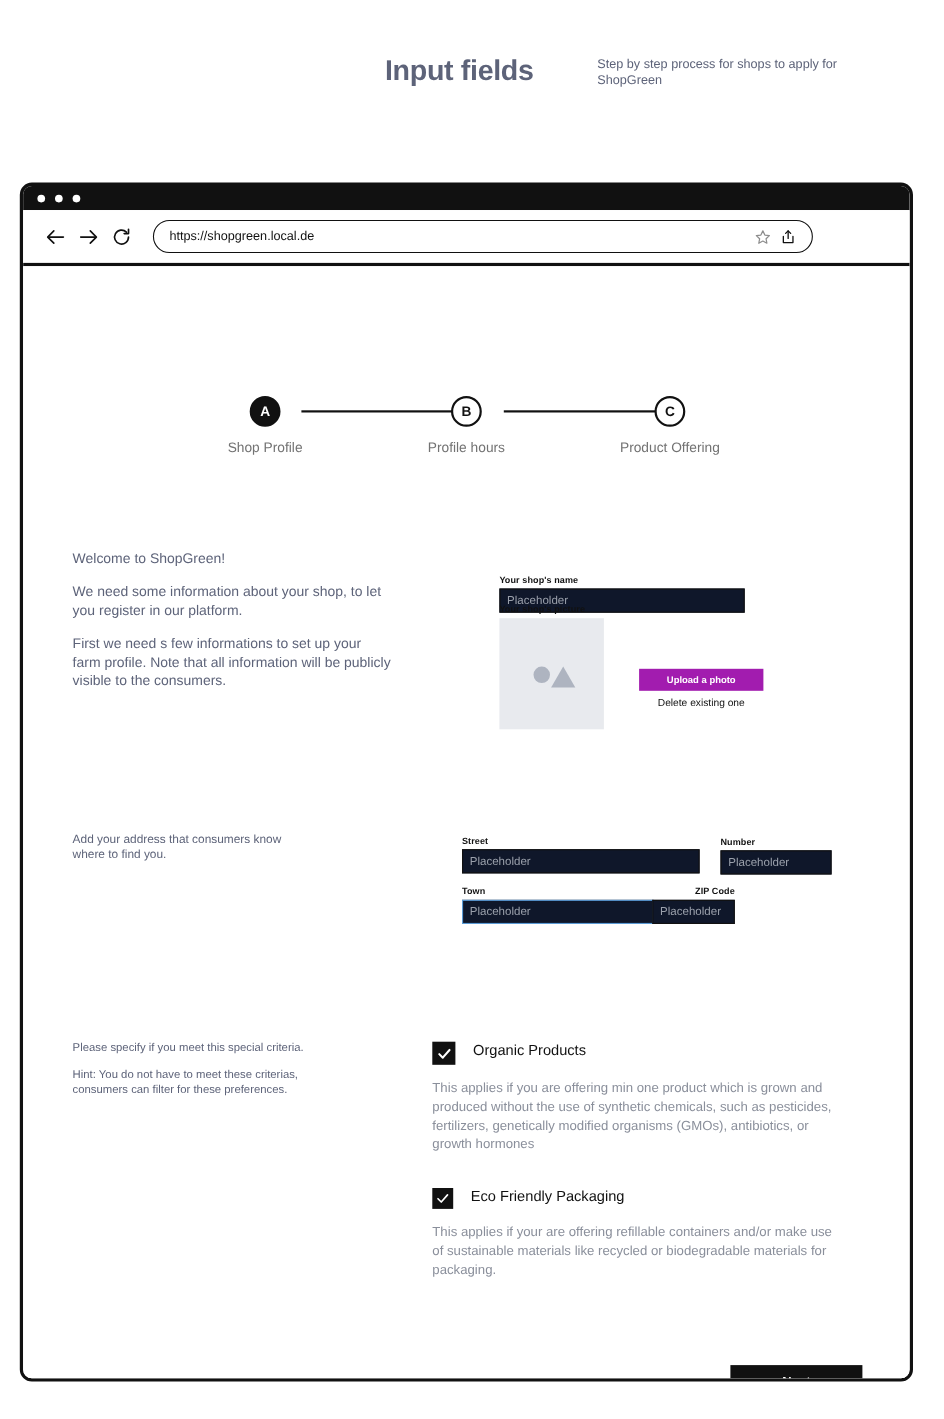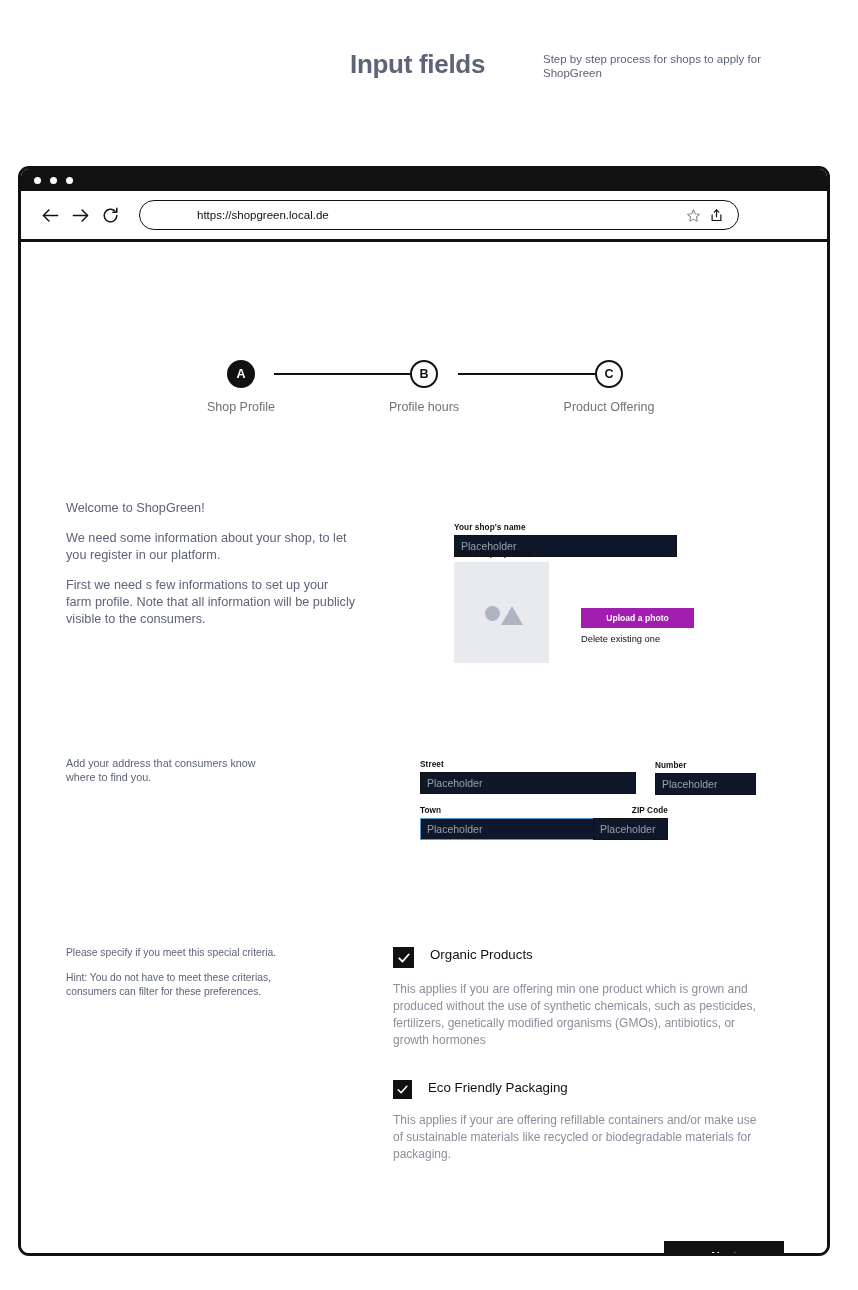--- a/index.html
+++ b/index.html
@@ -86,21 +86,20 @@
     border: 1.6px solid #111111;
     border-radius: 16px;
     display: flex;
     align-items: center;
     padding: 0 14px;
   }
   .url-text {
     flex: 1;
     font-size: 11.5px;
     color: #111111;
-    margin-left: 43px;
   }
   .url-icon { margin-left: 8px; display:flex; align-items:center; }
 
   
   .viewport {
     position: relative;
     width: 806px;
     height: 1014px;
     background: #ffffff;
   }
@@ -203,21 +202,21 @@
     background: #a21caf;
     color: #ffffff;
     font-size: 8.6px;
     font-weight: bold;
     display: flex; align-items: center; justify-content: center;
   }
   .delete-link {
     position: absolute;
     left: 560px; top: 392px;
     width: 113px;
-    text-align: left;
+    text-align: center;
     font-size: 9.3px;
     color: #111111;
   }
 
   .fld-street { position: absolute; left: 399px; top: 518px; width: 216px; }
   .fld-number { position: absolute; left: 634px; top: 519px; width: 101px; }
   .fld-town   { position: absolute; left: 399px; top: 564px; width: 174px; }
   .fld-zip    { position: absolute; left: 572px; top: 564px; width: 75px; text-align: right; }
   .fld-street .text-input,
   .fld-number .text-input,

